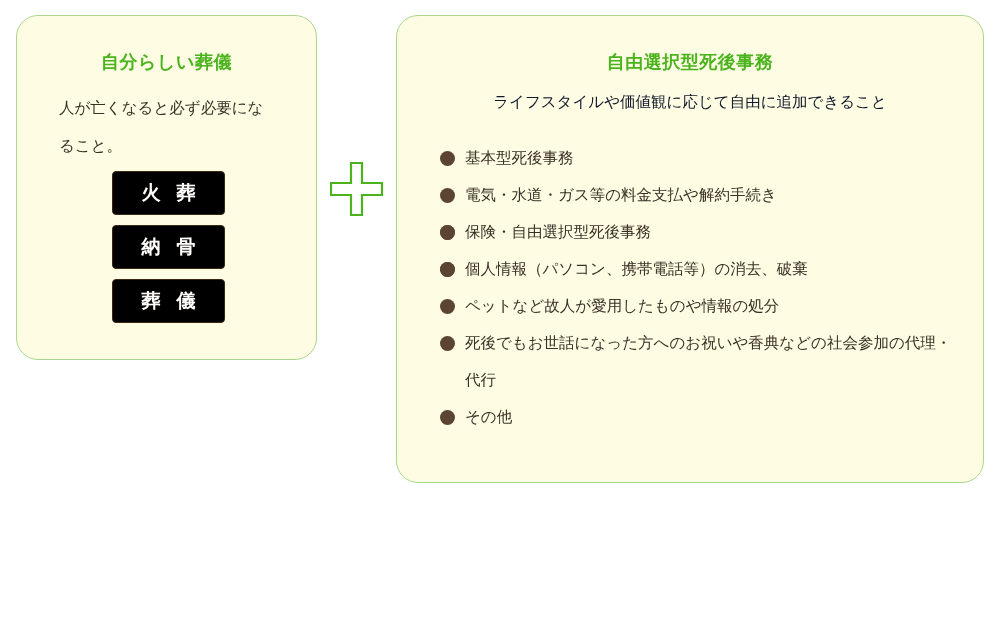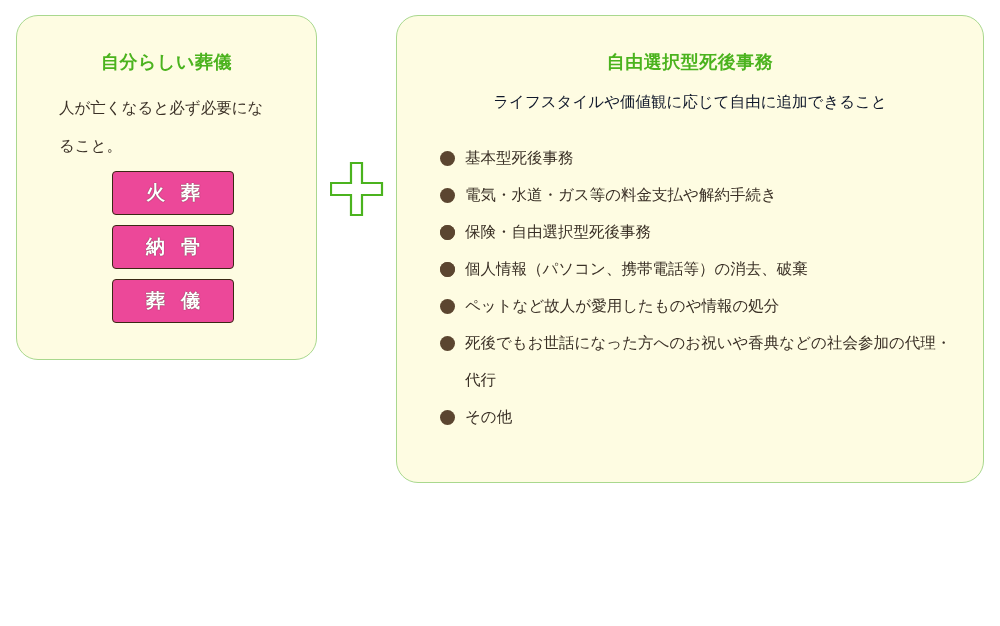--- a/index.html
+++ b/index.html
@@ -57,24 +57,24 @@
       color: #3a3026;
     }
 
     .chip-stack {
       position: absolute;
       left: 95px;
       top: 155px;
       width: 110px;
     }
     .chip {
-      width: 122px;
+      width: 113px;
       height: 44px;
       box-sizing: border-box;
-      background: #ec4899;
+      background: #000000;
       border: 1.5px solid #3b2814;
       border-radius: 4px;
       color: #ffffff;
       font-weight: bold;
       font-size: 19px;
       display: flex;
       align-items: center;
       justify-content: center;
       letter-spacing: 16px;
       padding-left: 16px;

